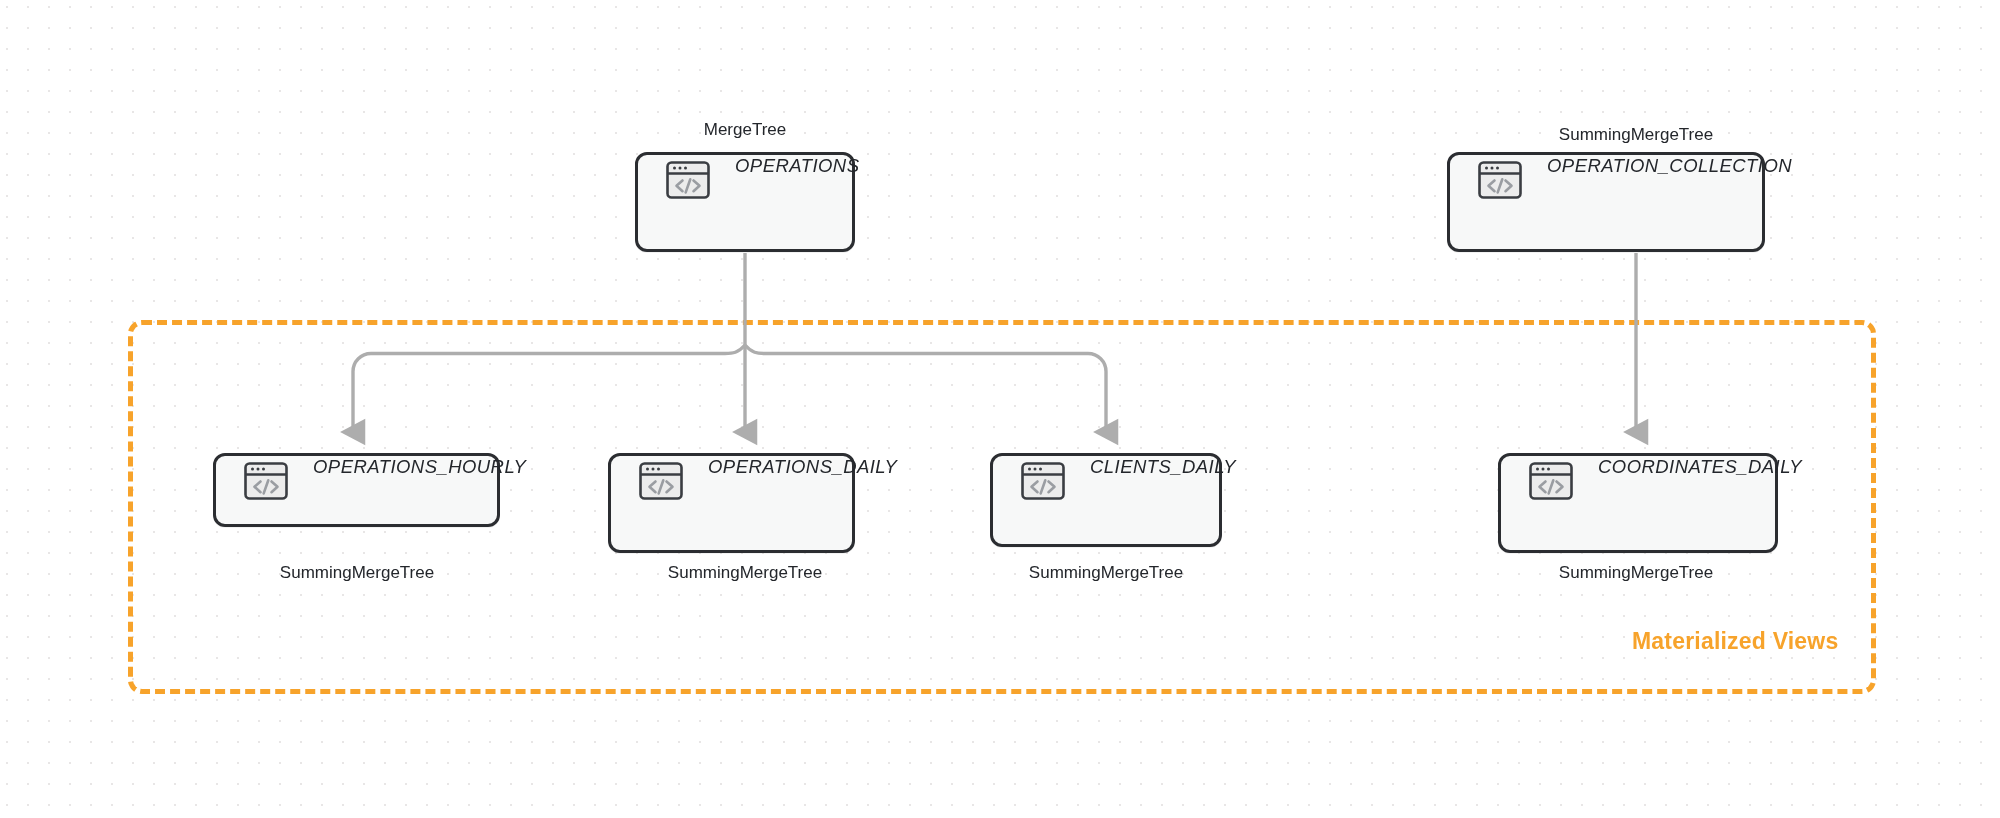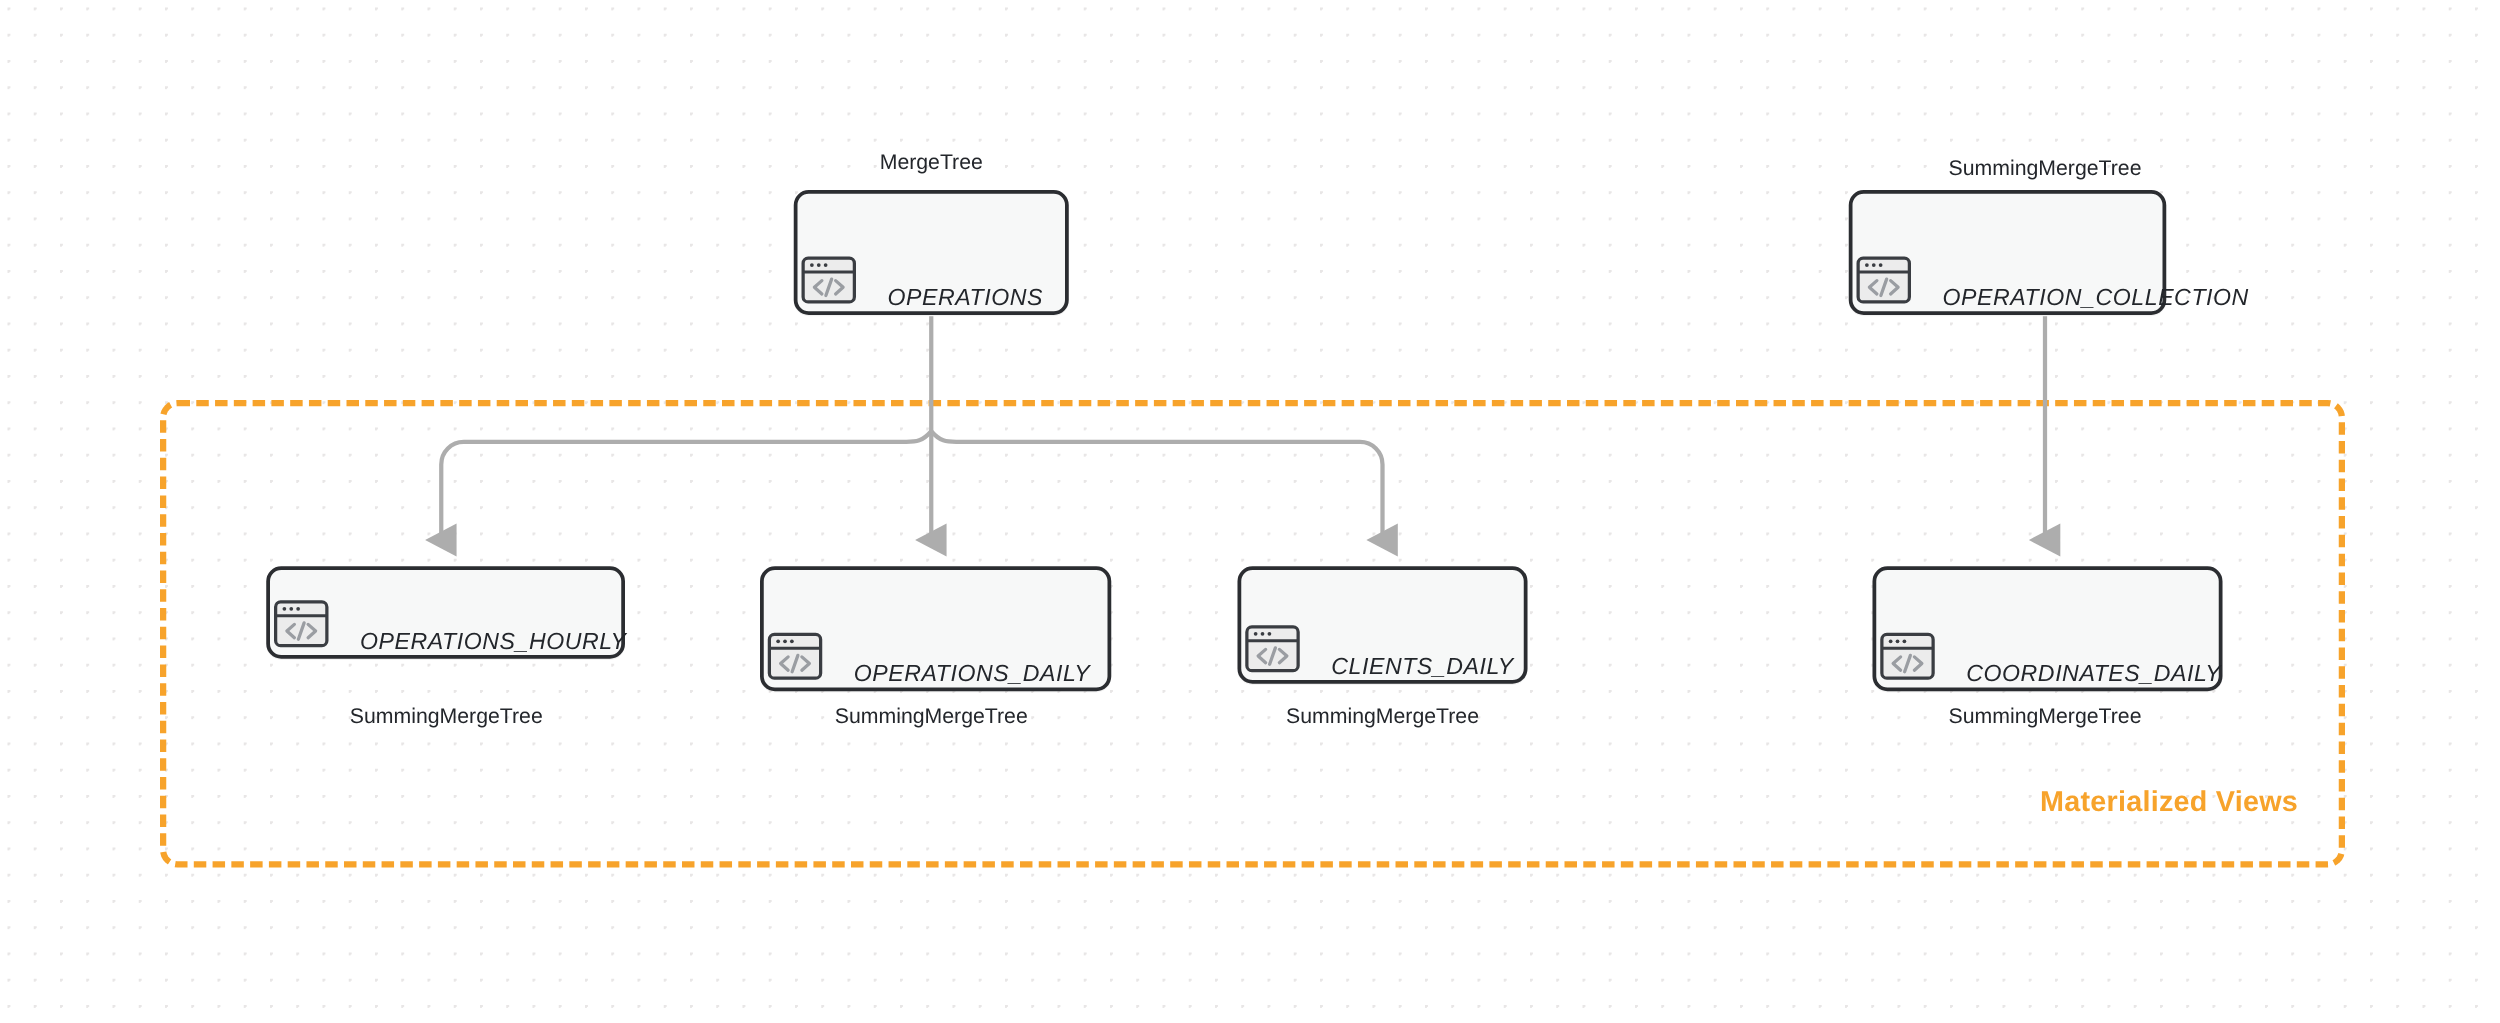--- a/index.html
+++ b/index.html
@@ -47,24 +47,25 @@
     font-weight: 700;
     letter-spacing: .2px;
     white-space: nowrap;
   }
 
   
   .node {
     position: absolute;
     box-sizing: border-box;
     display: flex;
-    align-items: flex-end;
+    align-items: flex-start;
     background: #f7f8f8;
     border: 3.5px solid #2b2d31;
     border-radius: 12px;
+    padding-left: 25px;
     box-shadow: 0 1px 0 rgba(0,0,0,.05);
   }
   .node-label {
     font-size: 18.5px;
     font-style: italic;
     color: #23262b;
     letter-spacing: .45px;
     white-space: nowrap;
     margin-left: 22px;
   }
@@ -129,21 +130,21 @@
       <circle cx="22.5" cy="13" r="1.5" fill="#3a3d42"></circle>
       <path d="M19.5,25.5 L13.5,30.8 L19.5,36.2" fill="none" stroke="#9a9da2" stroke-width="2.6" stroke-linecap="round" stroke-linejoin="round"></path>
       <path d="M30.5,25.5 L36.5,30.8 L30.5,36.2" fill="none" stroke="#9a9da2" stroke-width="2.6" stroke-linecap="round" stroke-linejoin="round"></path>
       <line x1="27.3" y1="24.3" x2="22.7" y2="37.4" stroke="#9a9da2" stroke-width="2.6" stroke-linecap="round"></line>
     </svg>
     <span class="node-label">OPERATIONS</span>
   </div>
 
   <div class="caption" style="left:1636px; top:125px;">SummingMergeTree</div>
 
-  <div class="node" style="left:1479px; top:152px; width:254px; height:100px;">
+  <div class="node" style="left:1447px; top:152px; width:318px; height:100px;">
     <svg class="code-icon" viewBox="0 0 50 50">
       <rect x="4.5" y="7.5" width="41" height="35" rx="4" ry="4" fill="#ececec" stroke="#3a3d42" stroke-width="2.6"></rect>
       <line x1="4.5" y1="18.5" x2="45.5" y2="18.5" stroke="#3a3d42" stroke-width="2.4"></line>
       <circle cx="11.5" cy="13" r="1.5" fill="#3a3d42"></circle>
       <circle cx="17" cy="13" r="1.5" fill="#3a3d42"></circle>
       <circle cx="22.5" cy="13" r="1.5" fill="#3a3d42"></circle>
       <path d="M19.5,25.5 L13.5,30.8 L19.5,36.2" fill="none" stroke="#9a9da2" stroke-width="2.6" stroke-linecap="round" stroke-linejoin="round"></path>
       <path d="M30.5,25.5 L36.5,30.8 L30.5,36.2" fill="none" stroke="#9a9da2" stroke-width="2.6" stroke-linecap="round" stroke-linejoin="round"></path>
       <line x1="27.3" y1="24.3" x2="22.7" y2="37.4" stroke="#9a9da2" stroke-width="2.6" stroke-linecap="round"></line>
     </svg>
@@ -158,21 +159,21 @@
       <circle cx="17" cy="13" r="1.5" fill="#3a3d42"></circle>
       <circle cx="22.5" cy="13" r="1.5" fill="#3a3d42"></circle>
       <path d="M19.5,25.5 L13.5,30.8 L19.5,36.2" fill="none" stroke="#9a9da2" stroke-width="2.6" stroke-linecap="round" stroke-linejoin="round"></path>
       <path d="M30.5,25.5 L36.5,30.8 L30.5,36.2" fill="none" stroke="#9a9da2" stroke-width="2.6" stroke-linecap="round" stroke-linejoin="round"></path>
       <line x1="27.3" y1="24.3" x2="22.7" y2="37.4" stroke="#9a9da2" stroke-width="2.6" stroke-linecap="round"></line>
     </svg>
     <span class="node-label">OPERATIONS_HOURLY</span>
   </div>
   <div class="caption" style="left:357px; top:563px;">SummingMergeTree</div>
 
-  <div class="node" style="left:608px; top:453px; width:281px; height:100px;">
+  <div class="node" style="left:608px; top:453px; width:247px; height:100px;">
     <svg class="code-icon" viewBox="0 0 50 50">
       <rect x="4.5" y="7.5" width="41" height="35" rx="4" ry="4" fill="#ececec" stroke="#3a3d42" stroke-width="2.6"></rect>
       <line x1="4.5" y1="18.5" x2="45.5" y2="18.5" stroke="#3a3d42" stroke-width="2.4"></line>
       <circle cx="11.5" cy="13" r="1.5" fill="#3a3d42"></circle>
       <circle cx="17" cy="13" r="1.5" fill="#3a3d42"></circle>
       <circle cx="22.5" cy="13" r="1.5" fill="#3a3d42"></circle>
       <path d="M19.5,25.5 L13.5,30.8 L19.5,36.2" fill="none" stroke="#9a9da2" stroke-width="2.6" stroke-linecap="round" stroke-linejoin="round"></path>
       <path d="M30.5,25.5 L36.5,30.8 L30.5,36.2" fill="none" stroke="#9a9da2" stroke-width="2.6" stroke-linecap="round" stroke-linejoin="round"></path>
       <line x1="27.3" y1="24.3" x2="22.7" y2="37.4" stroke="#9a9da2" stroke-width="2.6" stroke-linecap="round"></line>
     </svg>

